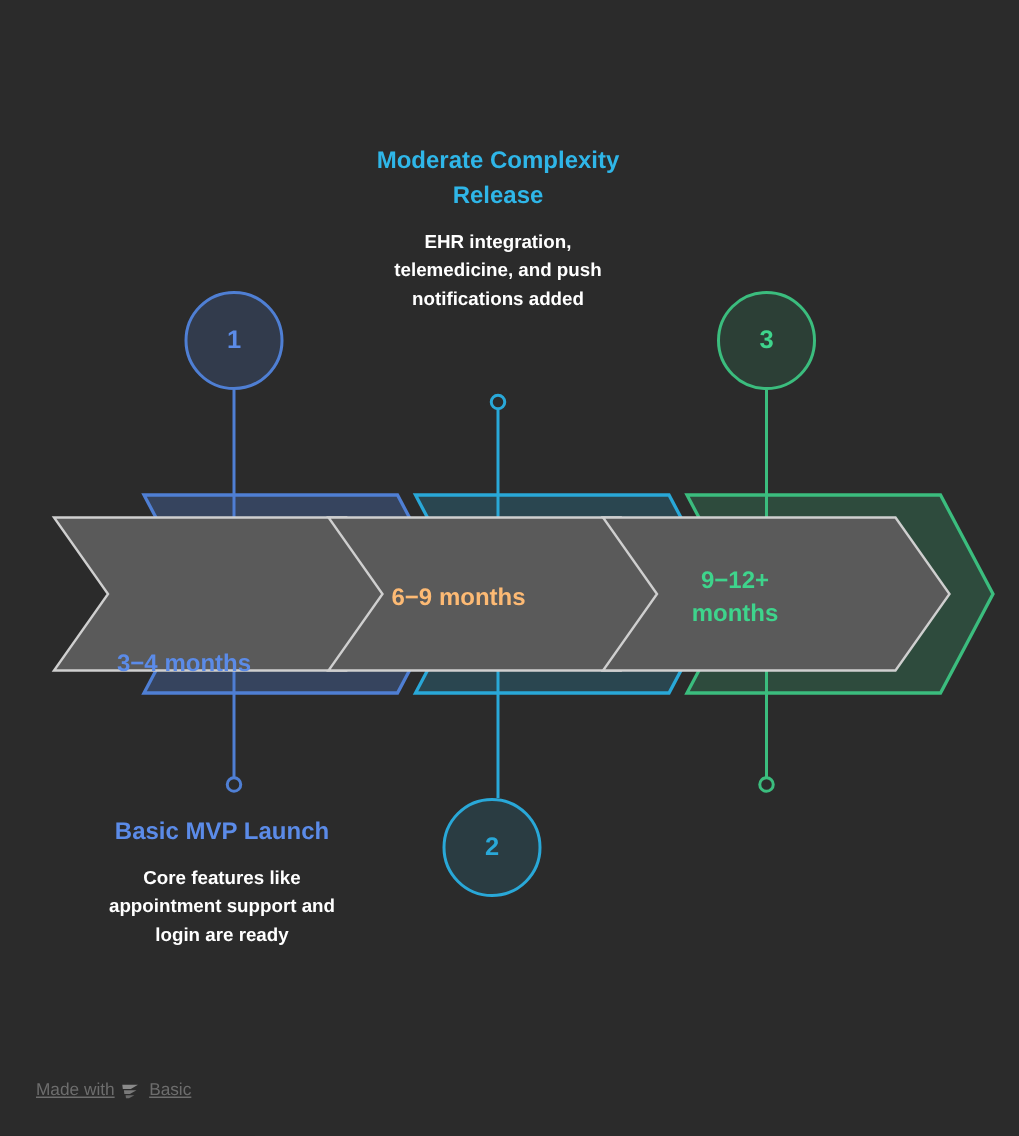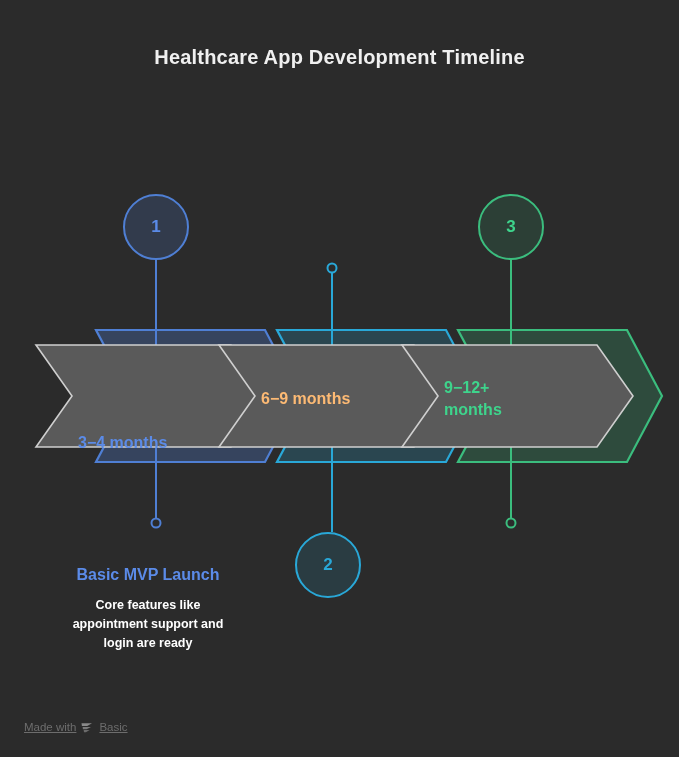--- a/index.html
+++ b/index.html
@@ -73,41 +73,41 @@
 
   
   .band-label {
     position: absolute;
     font-size: 16px;
     font-weight: 700;
     line-height: 1.35;
   }
   #band-label-1 { left: 78px;  top: 388px; color: #5b8be8; margin-top: 44px; }
   #band-label-2 { left: 261px; top: 388px; color: #fdba74; }
-  #band-label-3 { left: 444px; top: 377px; color: #3ed48c; width: 92px; }
+  #band-label-3 { left: 444px; top: 377px; color: #3ed48c; width: 92px; text-align: center; }
 
   
   .blk { position: absolute; text-align: center; }
   .blk .hd {
     font-size: 16px;
     font-weight: 700;
     line-height: 1.45;
   }
   .blk .bd {
     margin-top: 10px;
     font-size: 12.5px;
     font-weight: 700;
     line-height: 1.52;
     color: #ffffff;
   }
 
   #blk-top-2 { left: 246px; top: 96px; width: 172px; }
   #blk-top-2 .hd { color: #2fb6e8; }
 
-  #blk-bot-1 { left: 62px;  top: 543px; width: 172px; margin-top: 20px; }
+  #blk-bot-1 { left: 62px;  top: 543px; width: 172px; }
   #blk-bot-1 .hd { color: #5b8be8; }
 
   #blk-bot-3 { left: 424px; top: 543px; width: 172px; }
   #blk-bot-3 .hd { color: #3ed48c; }
 
   
   #watermark {
     position: absolute;
     left: 24px;
     top: 721px;
@@ -118,21 +118,20 @@
     font-size: 11.5px;
     text-decoration: underline;
   }
   #watermark svg { display: block; }
 </style>
 </head>
 <body>
 
 <div id="canvas">
 
-  <div id="title">Healthcare App Development Timeline</div>
 
   <svg id="art" viewBox="0 0 679 757">
 
     <g stroke="#4f7fd4" stroke-width="2" fill="none">
       <line x1="156" y1="260" x2="156" y2="400"></line>
       <line x1="156" y1="400" x2="156" y2="521"></line>
       <circle cx="156" cy="523" r="4.5" fill="#2b2b2b"></circle>
     </g>
 
     <g stroke="#29a8d8" stroke-width="2" fill="none">
@@ -161,20 +160,24 @@
   </svg>
 
   <div class="num" id="circle-1">1</div>
   <div class="num" id="circle-2">2</div>
   <div class="num" id="circle-3">3</div>
 
   <div class="band-label" id="band-label-1">3−4 months</div>
   <div class="band-label" id="band-label-2">6−9 months</div>
   <div class="band-label" id="band-label-3">9−12+ months</div>
 
+  <div class="blk" id="blk-top-2">
+    <div class="hd">Moderate Complexity Release</div>
+    <div class="bd">EHR integration, telemedicine, and push notifications added</div>
+  </div>
 
   <div class="blk" id="blk-bot-1">
     <div class="hd">Basic MVP Launch</div>
     <div class="bd">Core features like appointment support and login are ready</div>
   </div>
 
 
   <div id="watermark">
     <span>Made with</span>
     <span>

